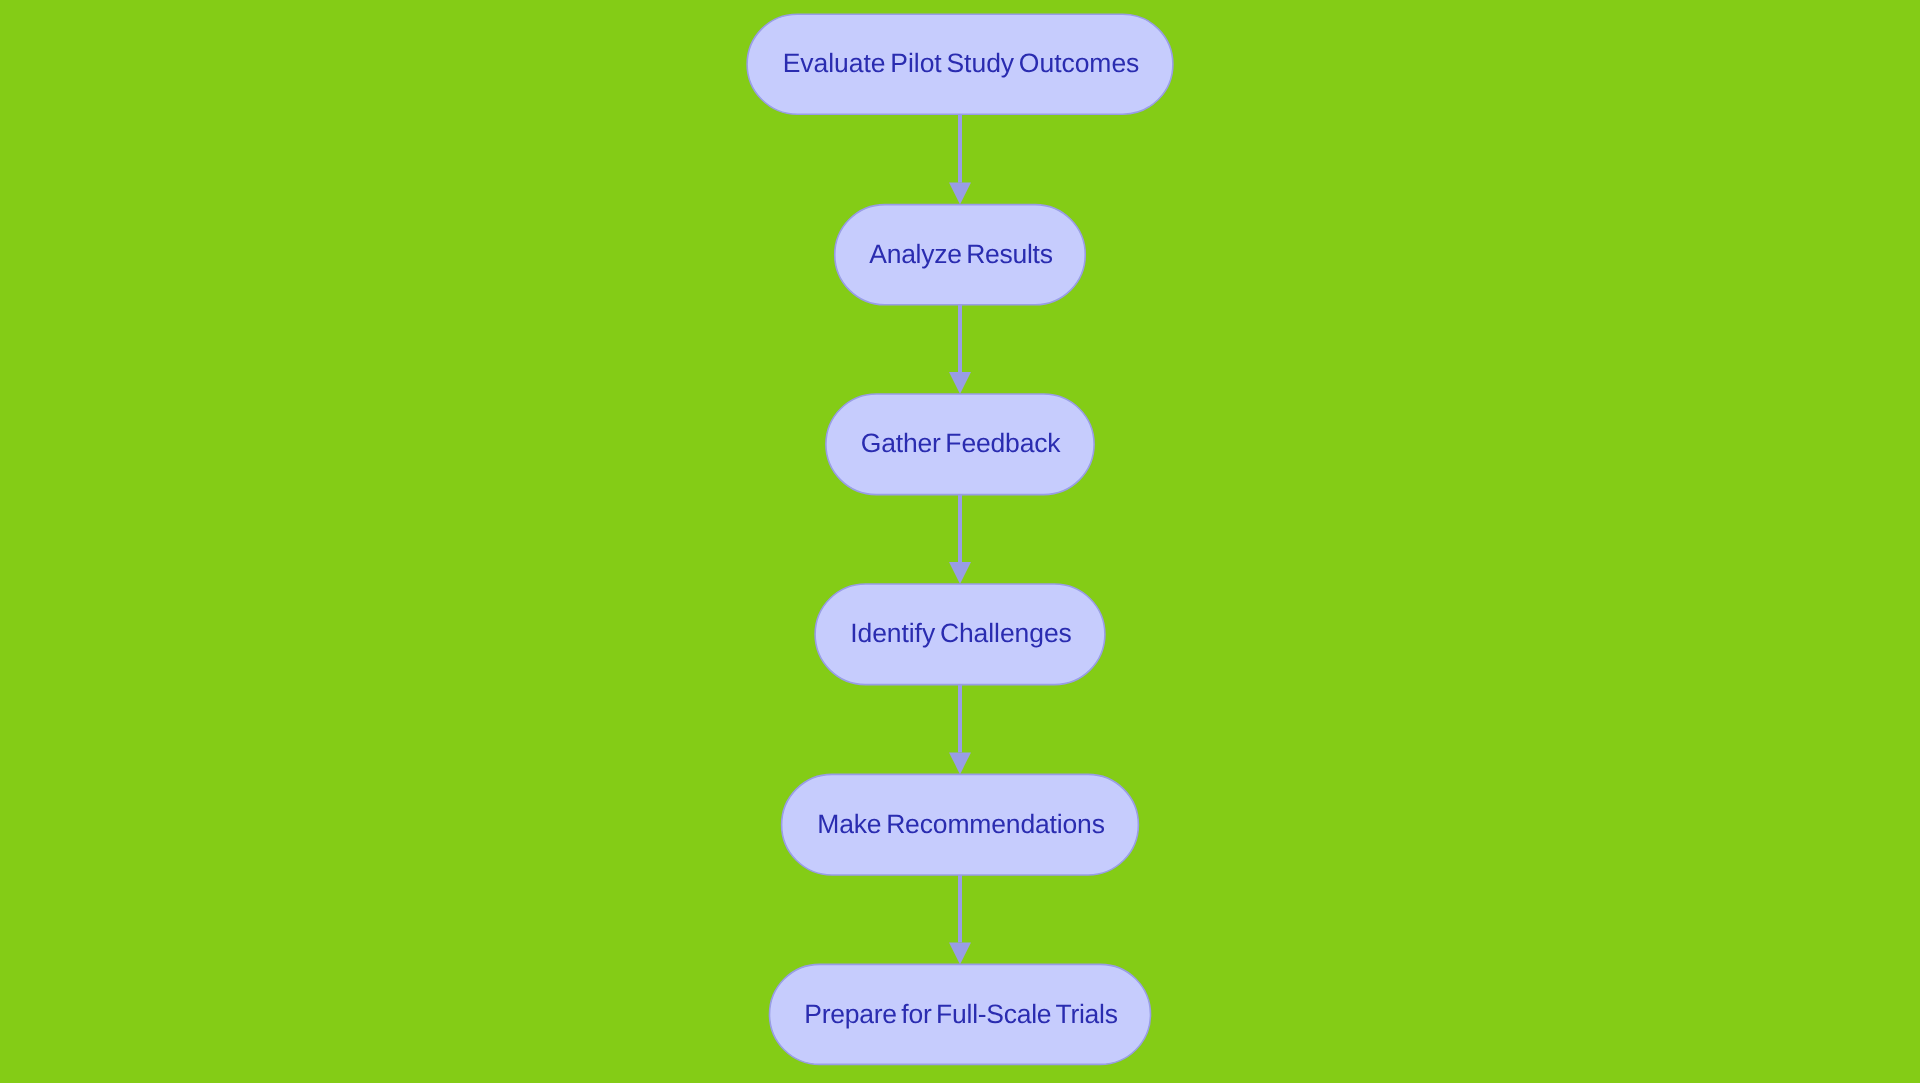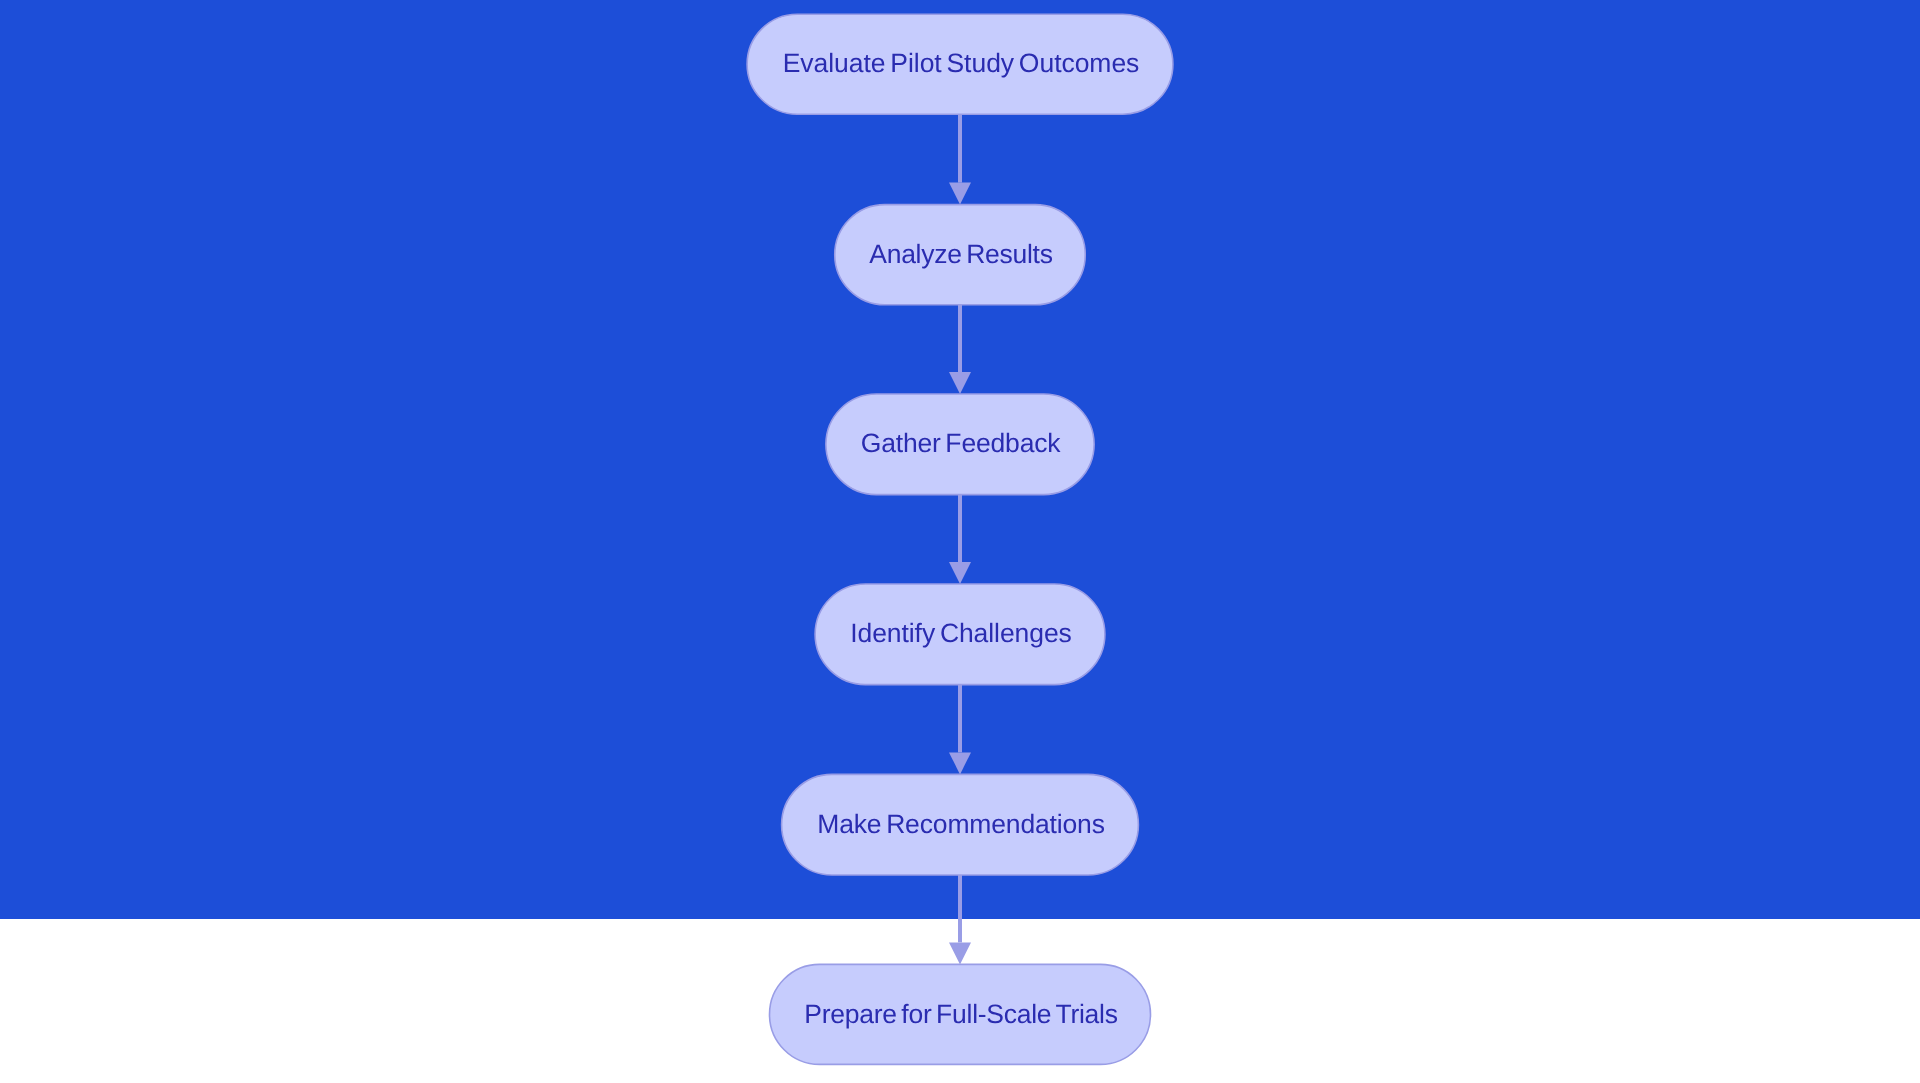--- a/index.html
+++ b/index.html
@@ -11,22 +11,22 @@
     background: #ffffff;
     overflow: hidden;
     -webkit-font-smoothing: antialiased;
     -moz-osx-font-smoothing: grayscale;
     text-rendering: geometricPrecision;
     font-family: "Liberation Sans", sans-serif;
   }
   #flow-root {
     position: relative;
     width: 1920px;
-    height: 919px;
-    background: #1d4ed8;
+    height: 1083px;
+    background: #84cc16;
     text-align: right;
   }
   #flow-svg {
     position: absolute;
     left: 0;
     top: 0;
     width: 1920px;
     height: 1083px;
     display: block;
     

